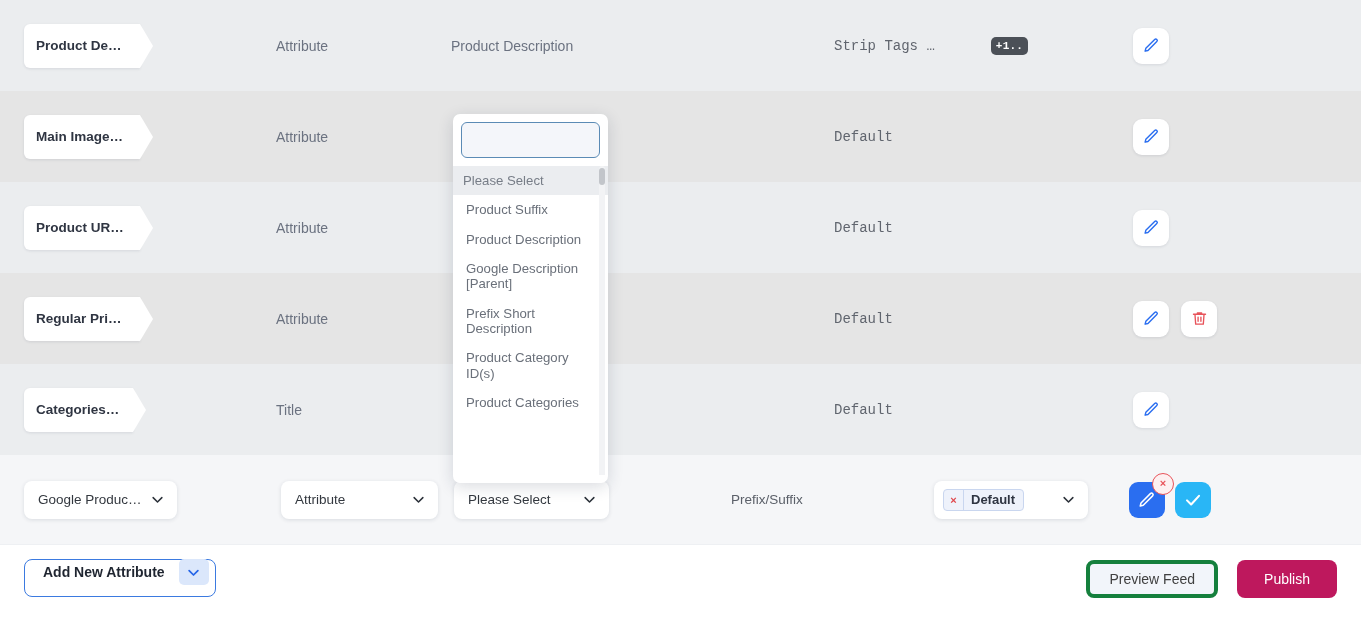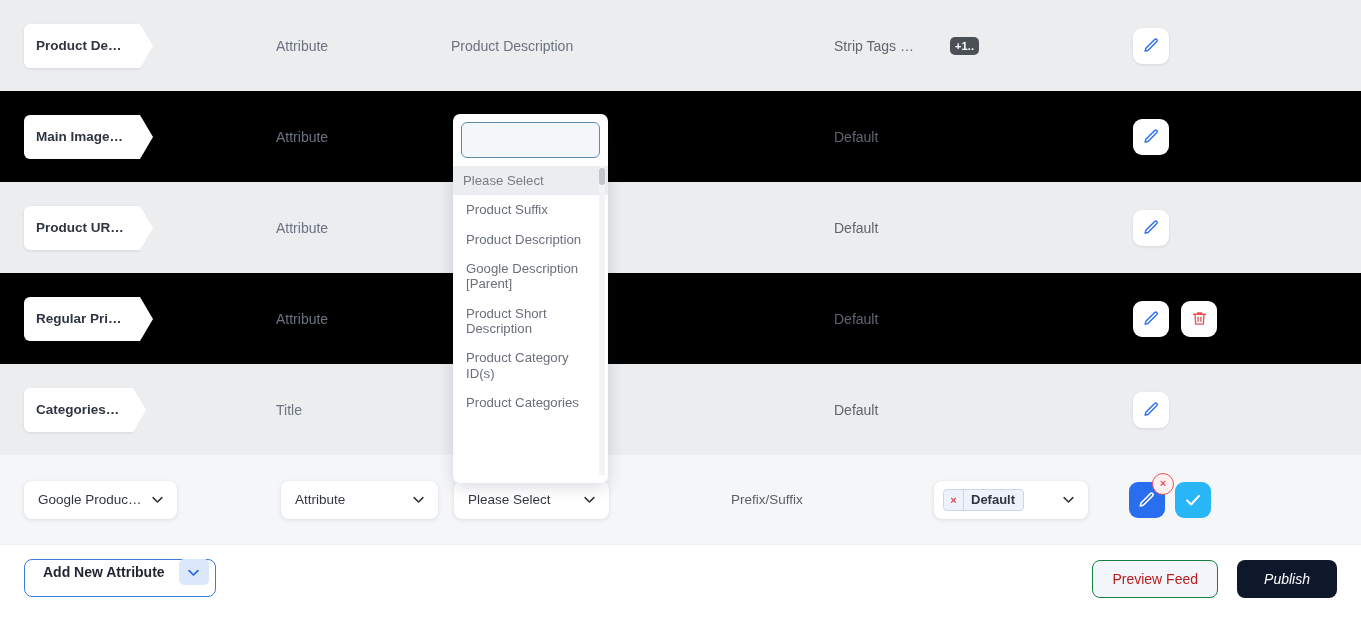--- a/index.html
+++ b/index.html
@@ -10,21 +10,21 @@
     overflow: hidden;
   }
   #app { position: relative; width: 1361px; height: 619px; }
 
   
   .row {
     position: absolute; left: 0; width: 1361px; height: 91px;
     display: flex; align-items: center;
   }
   .row.shade-a { background: #ebedef; }
-  .row.shade-b { background: #000000; }
+  .row.shade-b { background: #e5e5e5; }
 
   
   .name-cell { position: relative; width: 276px; padding-left: 24px; flex: none; }
   .name-tag {
     position: relative;
     display: inline-flex; align-items: center;
     height: 44px; padding: 0 14px 0 12px;
     background: #ffffff;
     border-radius: 6px 0 0 6px;
     font-size: 13.5px; font-weight: 700; color: #2f3542;
@@ -38,21 +38,21 @@
   .name-tag::after {
     content: ""; position: absolute; right: -13px; top: 0;
     width: 0; height: 0;
     border-top: 22px solid transparent;
     border-bottom: 22px solid transparent;
     border-left: 13px solid #ffffff;
   }
 
   .type-cell { width: 175px; flex: none; font-size: 14px; color: #6b7280; }
   .value-cell { width: 383px; flex: none; font-size: 14px; color: #6b7280; }
-  .mod-cell { width: 285px; flex: none; display: flex; align-items: center; gap: 36px; font-size: 14px; color: #60656e; }
+  .mod-cell { width: 285px; flex: none; display: flex; align-items: center; gap: 56px; font-size: 14px; color: #60656e; font-family: Liberation Mono, monospace; }
   .actions-cell { flex: 1; display: flex; align-items: center; gap: 12px; padding-left: 14px; }
 
   .pill-count {
     display: inline-flex; align-items: center; justify-content: center;
     min-width: 28px; height: 18px; padding: 0 5px;
     background: #4b5057; color: #fff;
     border-radius: 5px; font-size: 11px; font-weight: 700;
     letter-spacing: .2px;
   }
 
@@ -184,30 +184,30 @@
     cursor: pointer; gap: 14px;
   }
   .add-btn .split {
     width: 30px; height: 26px; border-radius: 5px;
     background: #dbe7fb; display: flex; align-items: center; justify-content: center;
   }
   .add-btn .split svg { width: 15px; height: 15px; }
   .preview-btn {
     position: absolute; right: 143px; top: 15px;
     height: 38px; padding: 0 19px;
-    background: #f2f5fa; border: 1px solid #15803d; border-radius: 8px;
+    background: #f2f5fa; border: 4px solid #15803d; border-radius: 8px;
     font-family: "Liberation Sans", sans-serif;
-    font-size: 14px; color: #b91c1c; cursor: pointer;
+    font-size: 14px; color: #404040; cursor: pointer;
   }
   .publish-btn {
     position: absolute; right: 24px; top: 15px;
     height: 38px; padding: 0 27px;
-    background: #0f172a; border: none; border-radius: 8px;
+    background: #be185d; border: none; border-radius: 8px;
     font-family: "Liberation Sans", sans-serif;
-    font-size: 14px; color: #ffffff; cursor: pointer; font-style: italic;
+    font-size: 14px; color: #ffffff; cursor: pointer;
   }
 </style>
 </head>
 <body>
 
 <div id="app">
 
   <div class="row shade-a" style="top:0px">
     <div class="name-cell">
       <span class="name-tag">
@@ -368,21 +368,21 @@
 
   <div class="dd">
     <div class="dd-search-wrap">
       <input class="dd-search" type="text" value="" autofocus="" placeholder="" style="">
     </div>
     <div class="dd-list">
       <div class="dd-opt placeholder">Please Select</div>
       <div class="dd-opt">Product Suffix</div>
       <div class="dd-opt">Product Description</div>
       <div class="dd-opt">Google Description [Parent]</div>
-      <div class="dd-opt">Product Short Description</div>
+      <div class="dd-opt">Prefix Short Description</div>
       <div class="dd-opt">Product Category ID(s)</div>
       <div class="dd-opt">Product Categories</div>
       <div class="dd-scroll"></div>
       <div class="dd-thumb"></div>
     </div>
   </div>
 
   <div class="footer">
     <button class="add-btn">
       <span>Add New Attribute</span>

